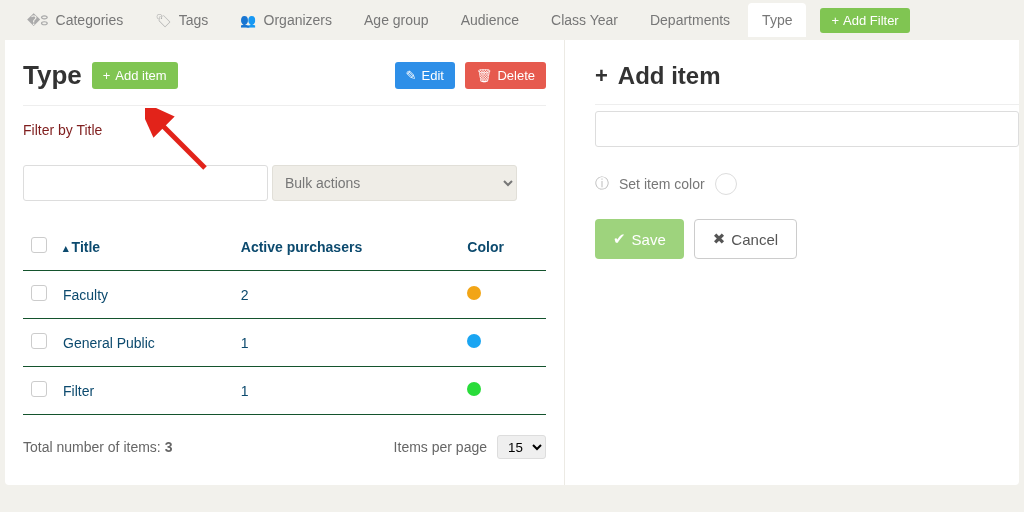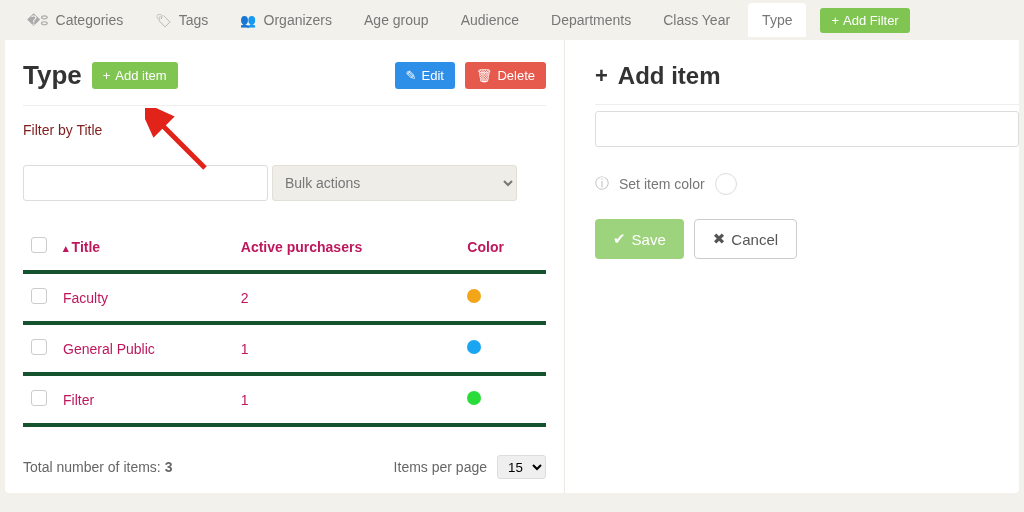--- a/index.html
+++ b/index.html
@@ -121,41 +121,41 @@
   }
 
   table {
     width: 100%;
     border-collapse: collapse;
     margin-top: 22px;
   }
   th, td {
     text-align: left;
     padding: 14px 8px;
-    border-bottom: 4px solid #14532d;
-    color:#be185d;
+    border-bottom: 1px solid #14532d;
+    color:#0c4a6e;
   }
   th { font-weight: 600; font-size: 14px; }
   td.center, th.center { text-align:left; }
   .chk {
     width: 16px; height:16px;
     border:1px solid #ccc;
     border-radius:3px;
     display:inline-block;
     background:#fff;
   }
   .dot {
     width:14px;height:14px;border-radius:50%;
     display:inline-block;
   }
   .bottom-row {
     display:flex;
     justify-content:space-between;
     align-items:center;
-    margin-top:28px;
+    margin-top:20px;
     color:#666;
   }
   .perpage { display:flex; align-items:center; gap:10px;}
   .perpage select {
     height:24px;border:1px solid #ddd;border-radius:3px;padding:0 6px;
   }
 
   
   .add-title {
     font-size: 24px;
@@ -220,24 +220,24 @@
       <span class="ticon">👥</span>
       <span>Organizers</span>
     </div>
     <div class="tab">
       <span>Age group</span>
     </div>
     <div class="tab">
       <span>Audience</span>
     </div>
     <div class="tab">
+      <span>Class Year</span>
+    </div>
+    <div class="tab">
       <span>Departments</span>
-    </div>
-    <div class="tab">
-      <span>Class Year</span>
     </div>
     <div class="tab active">
       <span>Type</span>
     </div>
     <button class="add-filter-btn">
       <span>+</span>
       <span>Add Filter</span>
     </button>
   </div>
 

